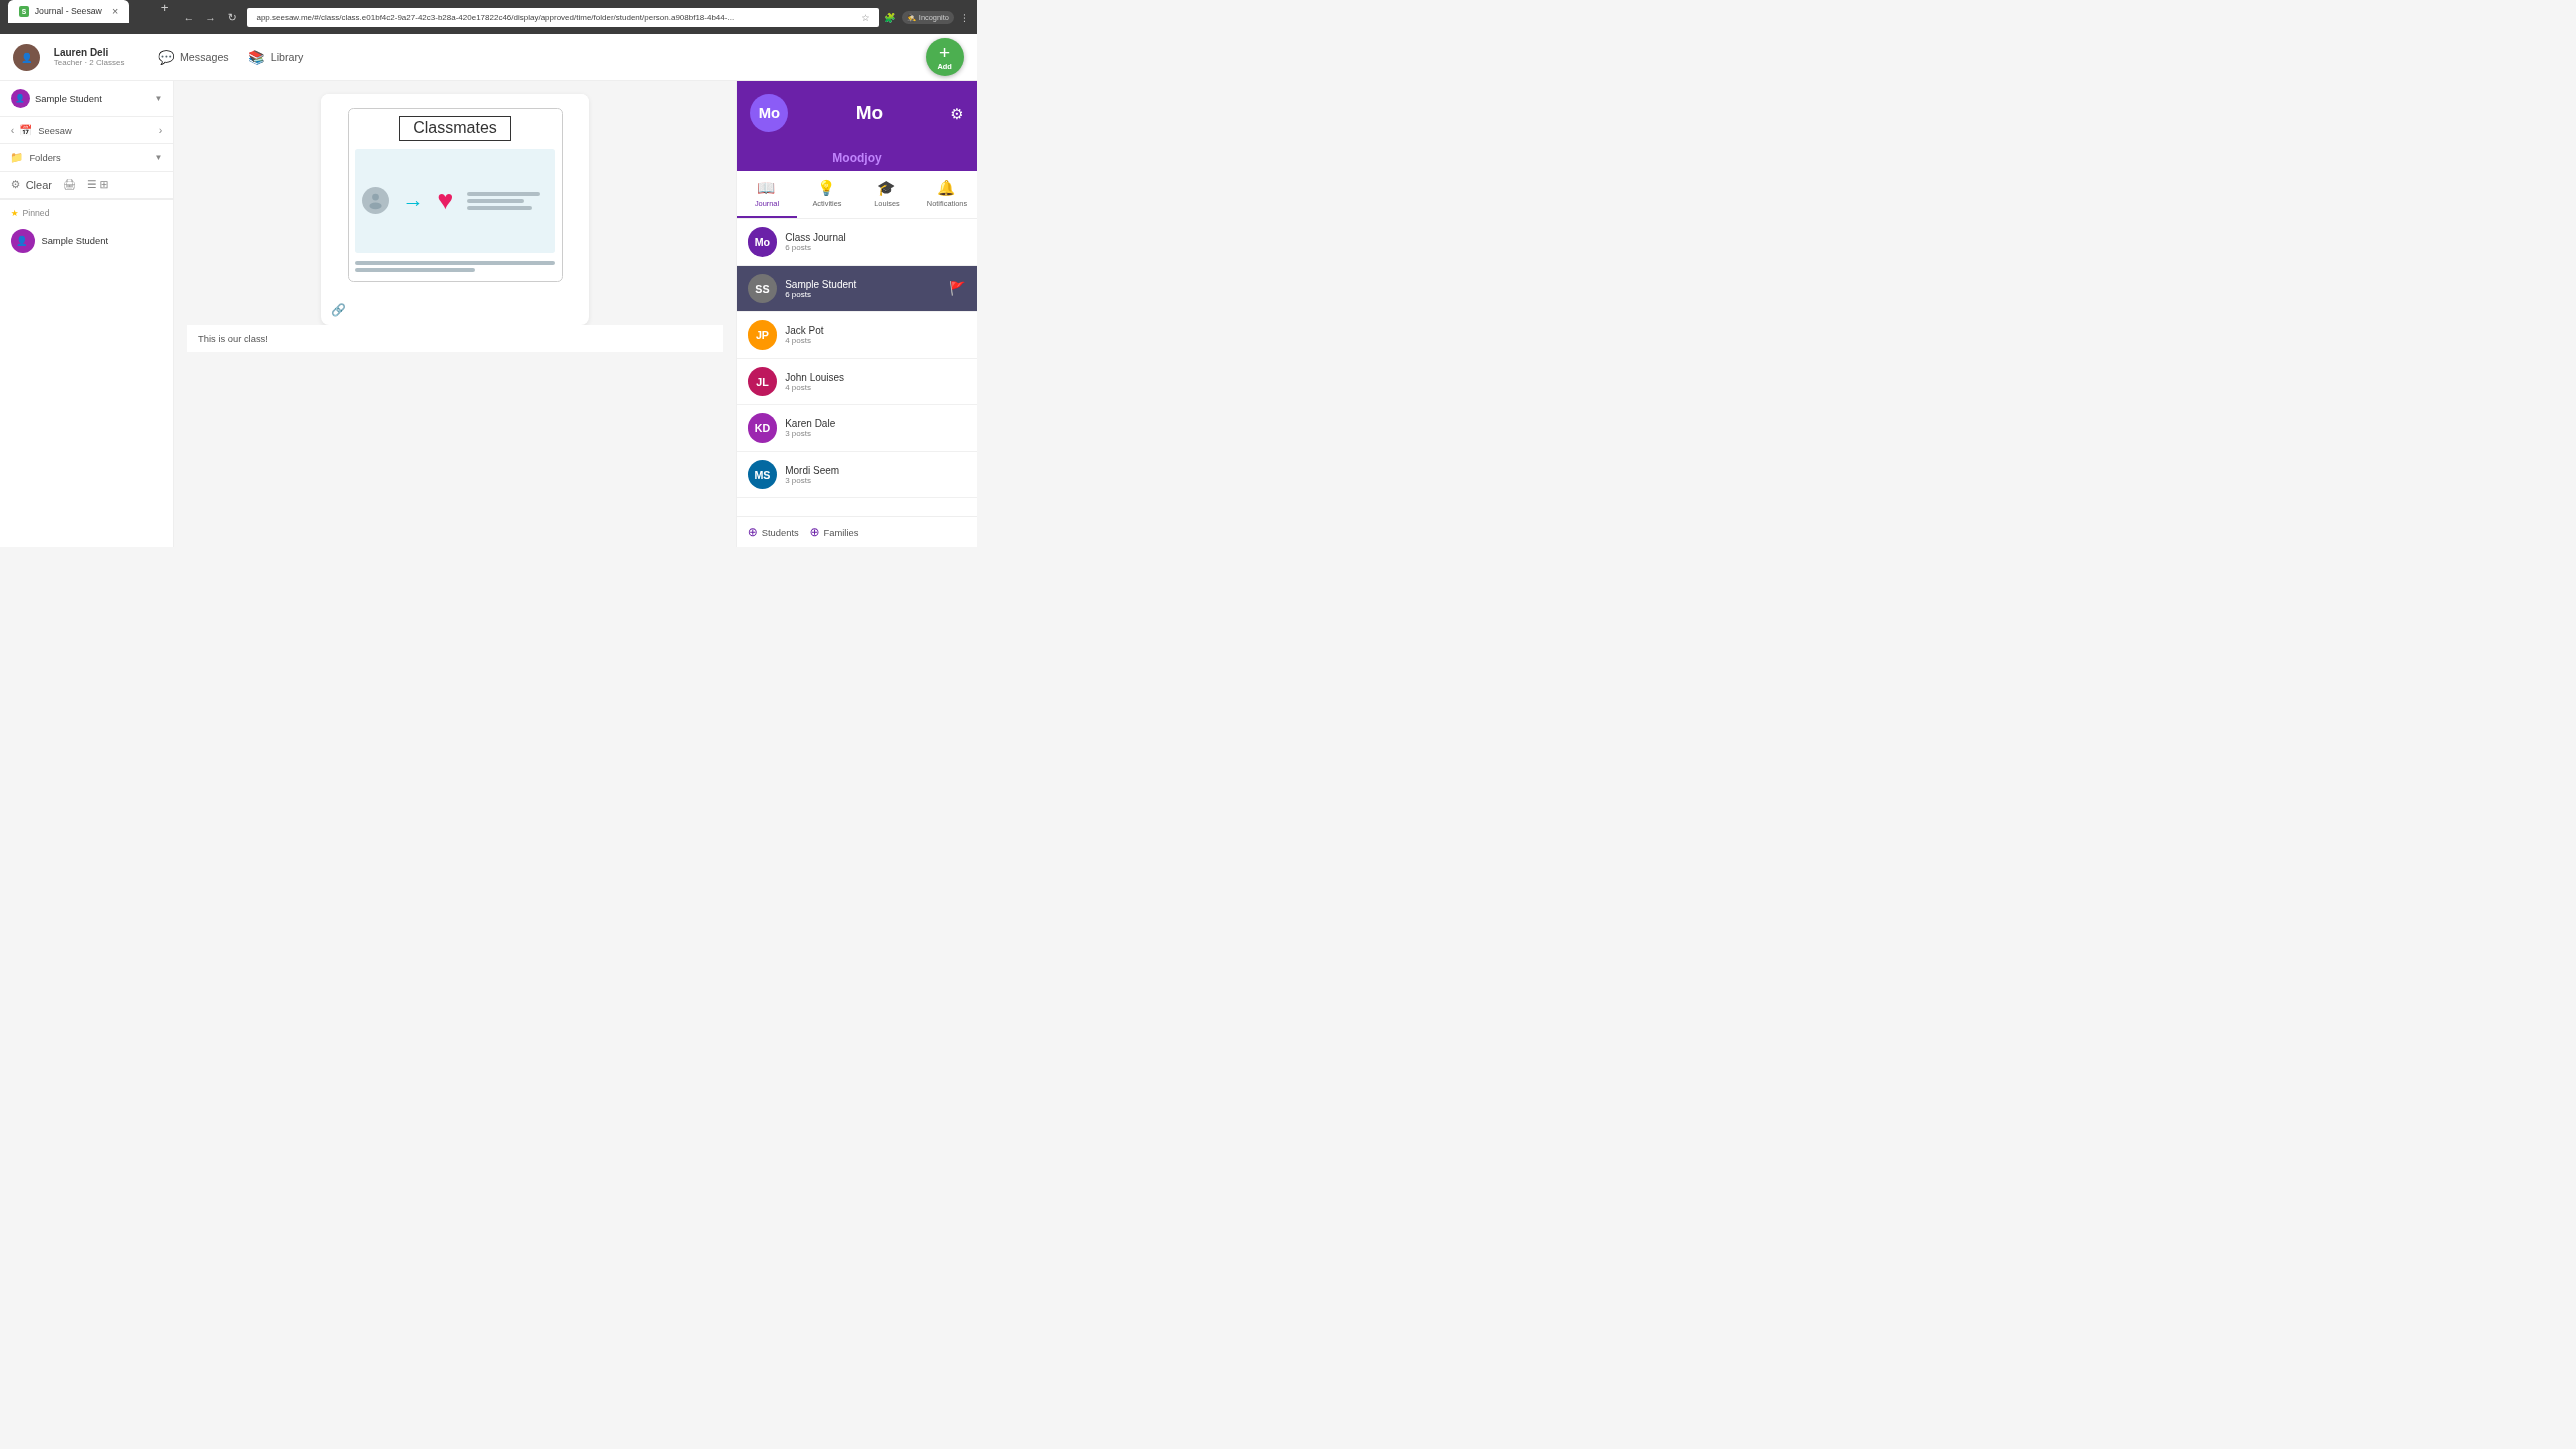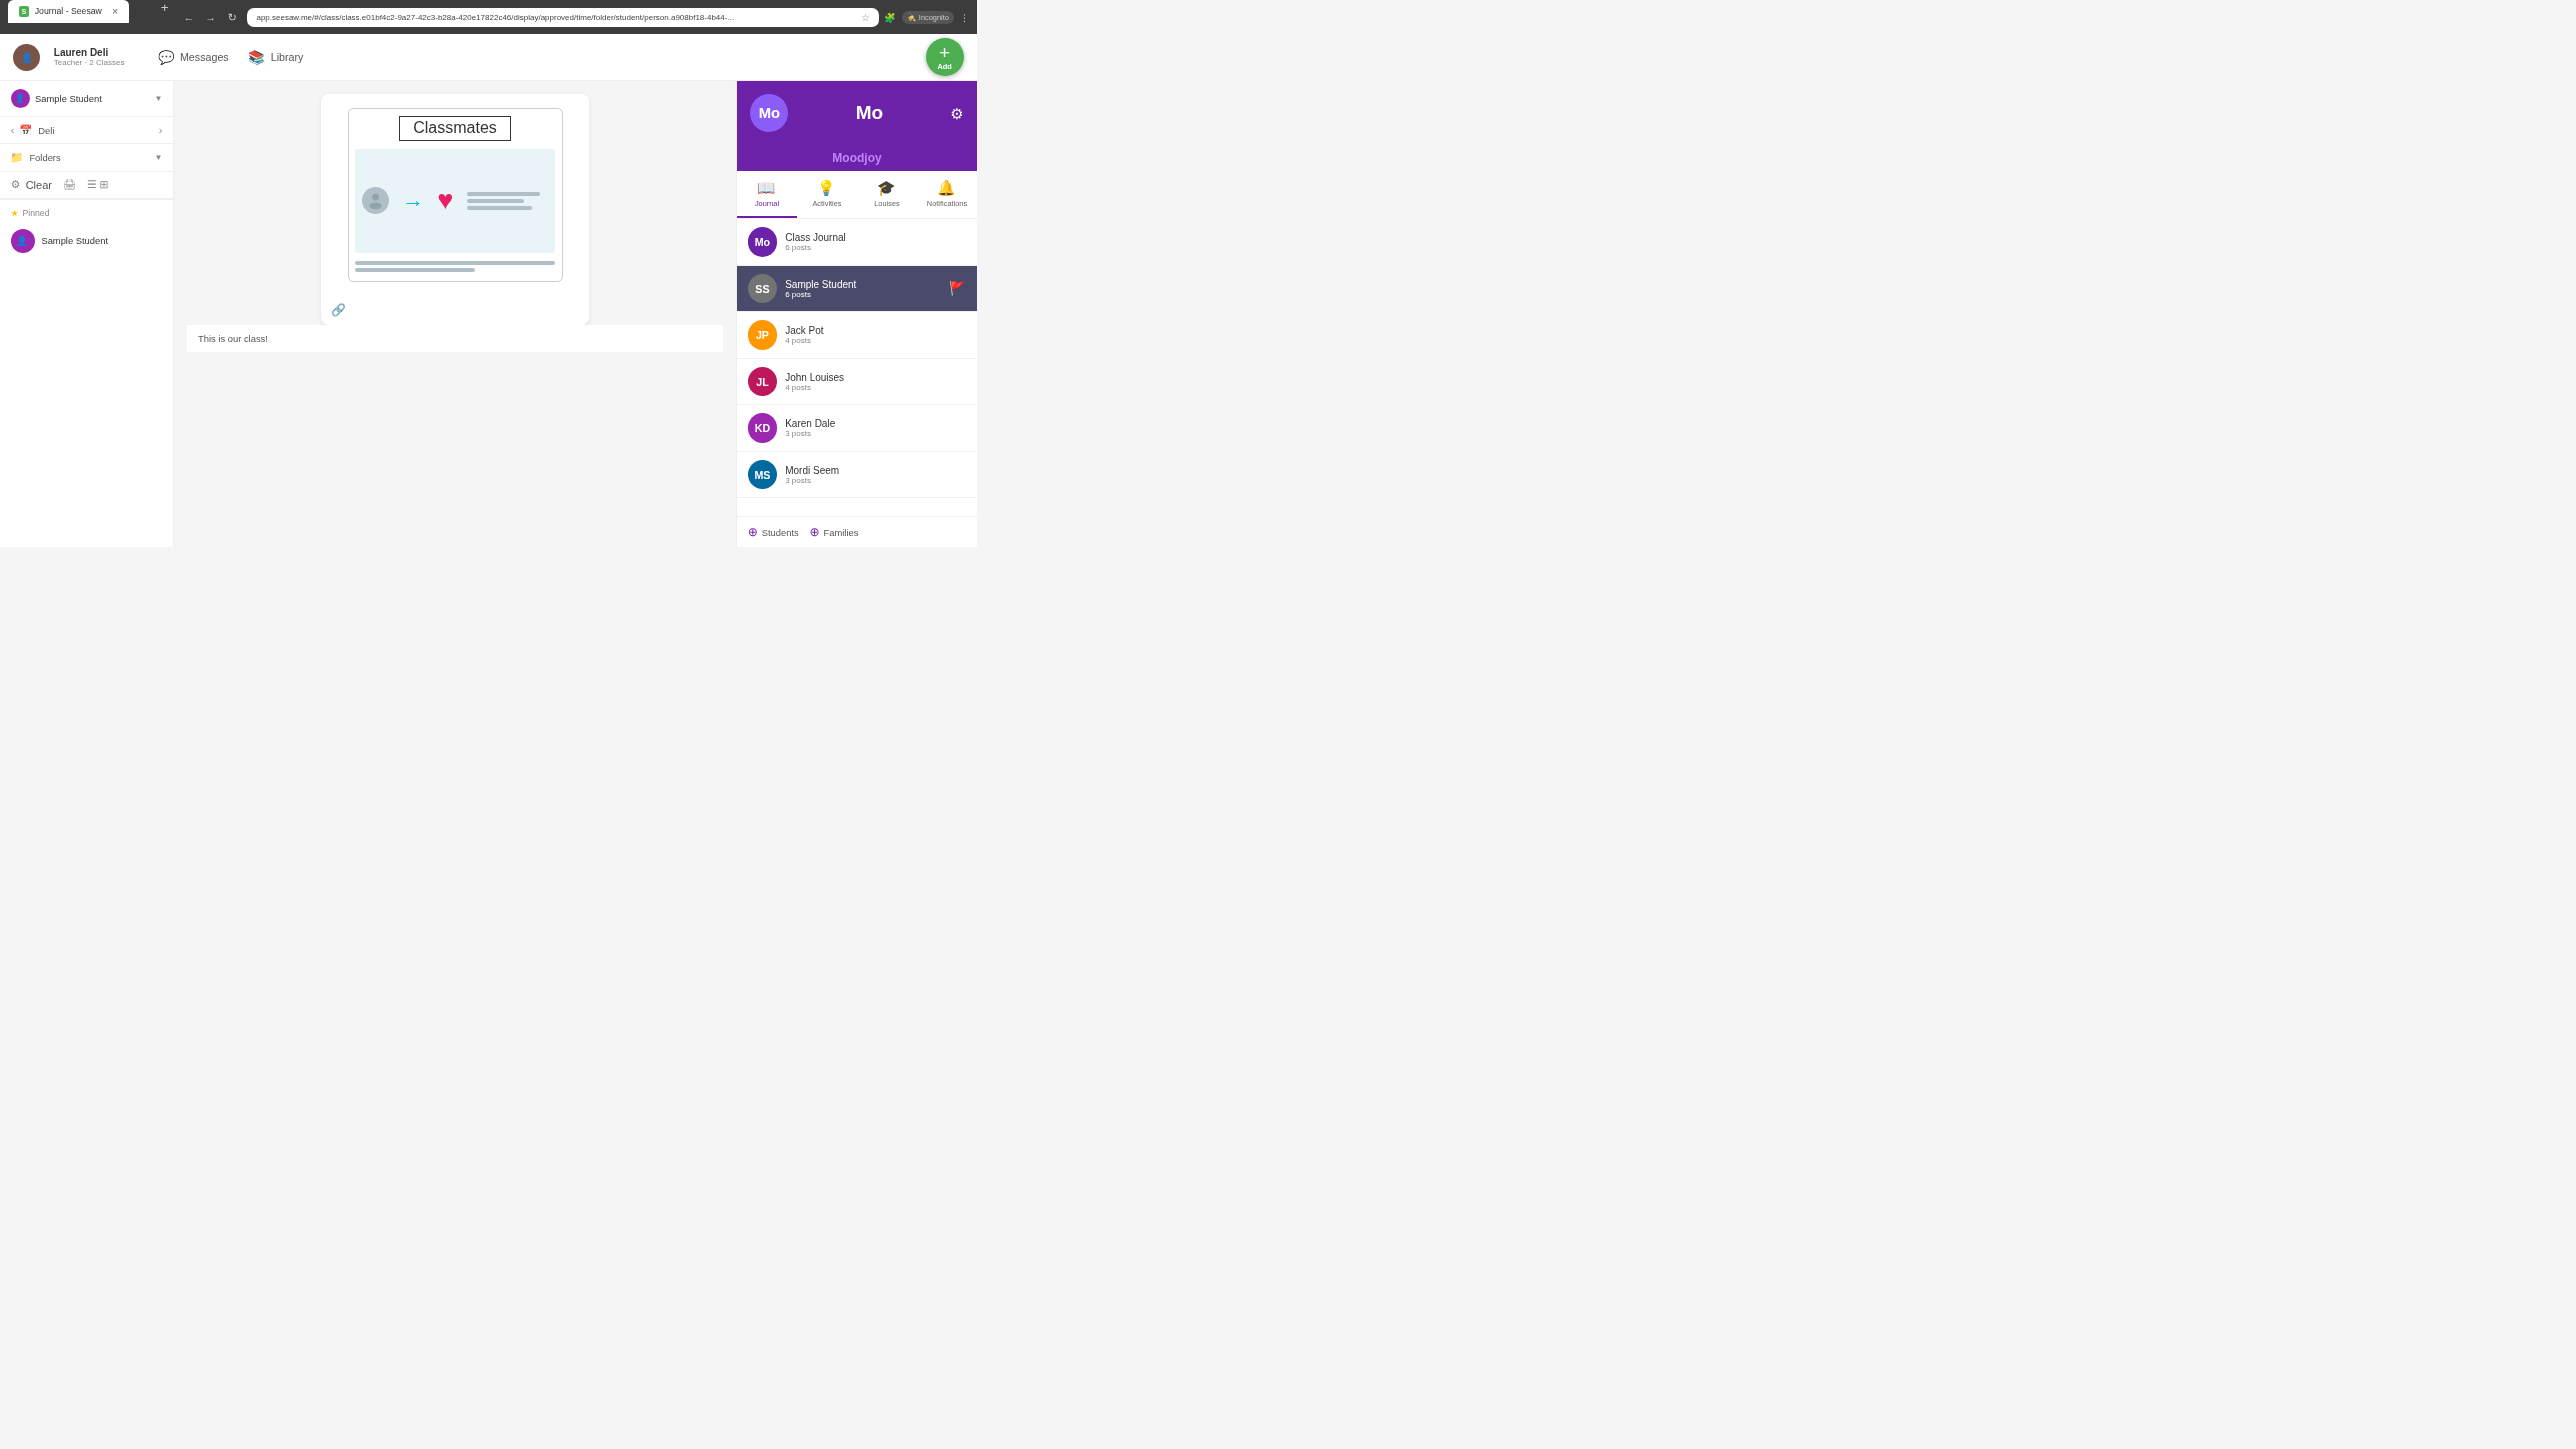--- a/index.html
+++ b/index.html
@@ -6,21 +6,21 @@
     body { font-family: -apple-system, BlinkMacSystemFont, 'Segoe UI', sans-serif; background: #f5f5f5; width: 977px; height: 547px; overflow: hidden; position: relative; }
 
     
     .browser-chrome { background: #3c3c3c; height: 34px; display: flex; align-items: center; padding: 0 8px; gap: 5.4px; }
     .browser-tabs { display: flex; align-items: flex-start; height: 100%; gap: 29px; }
     .browser-tab { background: #ffffff; border-radius: 5.4px 5.4px 0 0; padding: 5.4px 10.7px; display: flex; align-items: center; gap: 5.4px; font-size: 8.7px; color: #333; min-width: 121px; }
     .browser-tab .tab-icon { width: 10.7px; height: 10.7px; background: #4CAF50; border-radius: 2px; display: flex; align-items: center; justify-content: center; color: white; font-size: 6.7px; font-weight: bold; }
     .tab-close { margin-left: auto; color: #666; cursor: pointer; font-size: 10.7px; }
     .tab-new { color: #ccc; font-size: 13.4px; margin-left: 2.7px; cursor: pointer; }
     .nav-btn { width: 19px; height: 19px; border-radius: 50%; background: transparent; border: none; color: #ccc; font-size: 10.7px; cursor: pointer; display: flex; align-items: center; justify-content: center; }
-    .address-bar { flex: 1; background: white; border-radius: 7px; padding: 4px 9.4px; font-size: 8px; color: #333; display: flex; align-items: center; gap: 5.4px; }
+    .address-bar { flex: 1; background: white; border-radius: 2px; padding: 4px 9.4px; font-size: 8px; color: #333; display: flex; align-items: center; gap: 5.4px; }
     .address-text { flex: 1; font-size: 8px; color: #444; overflow: hidden; text-overflow: ellipsis; white-space: nowrap; }
     .star-icon { color: #888; font-size: 9.4px; }
     .browser-actions { display: flex; align-items: center; gap: 5.4px; color: #ccc; font-size: 9.4px; }
     .incognito-badge { background: #555; color: #ccc; padding: 2px 5.4px; border-radius: 8px; font-size: 7.4px; display: flex; align-items: center; gap: 2.7px; }
 
     
     .app-header { background: white; height: 47px; display: flex; align-items: center; padding: 0 13.4px; border-bottom: 0.7px solid #eee; gap: 13.4px; }
     .user-avatar { width: 27px; height: 27px; border-radius: 50%; background: #8B4513; display: flex; align-items: center; justify-content: center; color: white; font-size: 10.7px; overflow: hidden; }
     .user-info { display: flex; flex-direction: column; }
     .user-name { font-size: 10px; font-weight: 600; color: #333; }
@@ -176,21 +176,21 @@
 
       <div class="student-selector">
         <div class="student-avatar-sm">👤</div>
         <span class="student-name">Sample Student</span>
         <span class="chevron">▼</span>
       </div>
 
       <div class="date-filter">
         <button class="arrow-btn">‹</button>
         <span class="cal-icon">📅</span>
-        <span class="date-label">Deli</span>
+        <span class="date-label">Seesaw</span>
         <button class="arrow-btn">›</button>
       </div>
 
       <div class="folder-filter">
         <span class="folder-icon">📁</span>
         <span class="folder-label">Folders</span>
         <span class="chevron">▼</span>
       </div>
 
       <div class="filter-actions">

